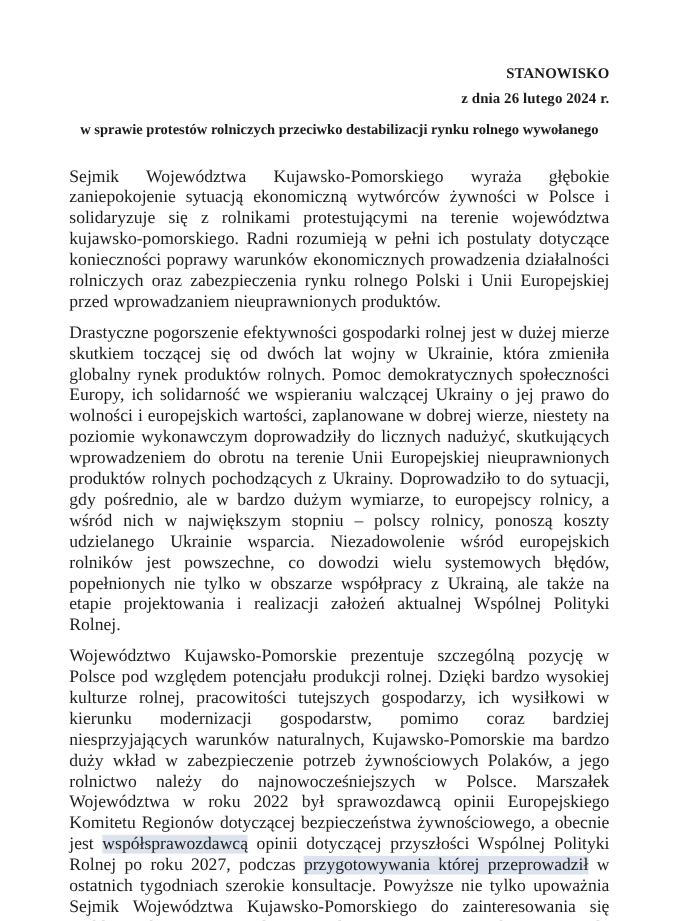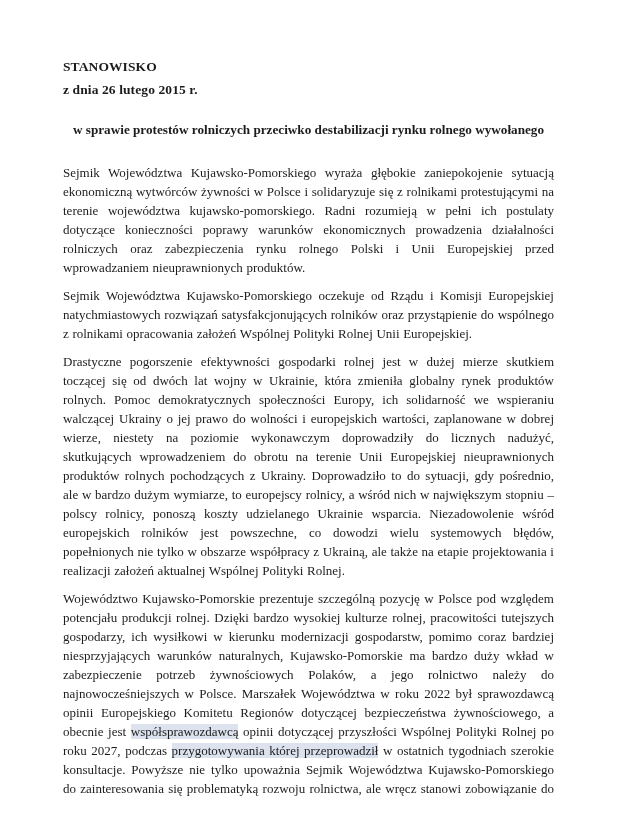--- a/index.html
+++ b/index.html
@@ -15,43 +15,43 @@
     background: var(--page-bg, #ffffff);
     overflow: hidden;
     font-family: "Liberation Serif", "DejaVu Serif", serif;
     color: var(--text-color, #1c1c1c);
     -webkit-font-smoothing: antialiased;
   }
   .content {
     padding: 56px 63px 0 63px;
   }
   .title-block {
-    text-align: left;
+    text-align: right;
   }
   .title-line {
     font-weight: 700;
     font-size: 13.5px;
     line-height: 22.5px;
     letter-spacing: 0.1px;
   }
   .subject-block {
-    margin-top: 20px;
+    margin-top: 8px;
     text-align: center;
   }
   .subject-line {
     font-weight: 700;
     font-size: 13.2px;
     line-height: 17.5px;
   }
   .body-text {
     margin-top: 24px;
   }
   .para {
     margin: 0 0 9px 0;
-    font-size: 13px;
+    font-size: 16px;
     line-height: 19px;
     text-align: justify;
     text-justify: inter-word;
     word-spacing: 0.4px;
   }
   
   .para.cutoff {
     text-align-last: justify;
     margin-bottom: 0;
   }
@@ -60,28 +60,27 @@
   }
 </style>
 </head>
 <body>
 
 <div class="page">
   <div class="content">
 
     <div class="title-block">
       <div class="title-line">STANOWISKO</div>
-      <div class="title-line">z dnia 26 lutego 2015 r.</div>
+      <div class="title-line">z dnia 26 lutego 2024 r.</div>
     </div>
 
     <div class="subject-block">
       <div class="subject-line">w sprawie protestów rolniczych przeciwko destabilizacji rynku rolnego wywołanego</div>
     </div>
 
     <div class="body-text">
       <p class="para">Sejmik Województwa Kujawsko-Pomorskiego wyraża głębokie zaniepokojenie sytuacją ekonomiczną wytwórców żywności w Polsce i solidaryzuje się z rolnikami protestującymi na terenie województwa kujawsko-pomorskiego. Radni rozumieją w pełni ich postulaty dotyczące konieczności poprawy warunków ekonomicznych prowadzenia działalności rolniczych oraz zabezpieczenia rynku rolnego Polski i Unii Europejskiej przed wprowadzaniem nieuprawnionych produktów.</p>
-      <p class="para">Sejmik Województwa Kujawsko-Pomorskiego oczekuje od Rządu i Komisji Europejskiej natychmiastowych rozwiązań satysfakcjonujących rolników oraz przystąpienie do wspólnego z rolnikami opracowania założeń Wspólnej Polityki Rolnej Unii Europejskiej.</p>
       <p class="para">Drastyczne pogorszenie efektywności gospodarki rolnej jest w dużej mierze skutkiem toczącej się od dwóch lat wojny w Ukrainie, która zmieniła globalny rynek produktów rolnych. Pomoc demokratycznych społeczności Europy, ich solidarność we wspieraniu walczącej Ukrainy o jej prawo do wolności i europejskich wartości, zaplanowane w dobrej wierze, niestety na poziomie wykonawczym doprowadziły do licznych nadużyć, skutkujących wprowadzeniem do obrotu na terenie Unii Europejskiej nieuprawnionych produktów rolnych pochodzących z Ukrainy. Doprowadziło to do sytuacji, gdy pośrednio, ale w bardzo dużym wymiarze, to europejscy rolnicy, a wśród nich w największym stopniu – polscy rolnicy, ponoszą koszty udzielanego Ukrainie wsparcia. Niezadowolenie wśród europejskich rolników jest powszechne, co dowodzi wielu systemowych błędów, popełnionych nie tylko w obszarze współpracy z Ukrainą, ale także na etapie projektowania i realizacji założeń aktualnej Wspólnej Polityki Rolnej.</p>
       <p class="para cutoff">Województwo Kujawsko-Pomorskie prezentuje szczególną pozycję w Polsce pod względem potencjału produkcji rolnej. Dzięki bardzo wysokiej kulturze rolnej, pracowitości tutejszych gospodarzy, ich wysiłkowi w kierunku modernizacji gospodarstw, pomimo coraz bardziej niesprzyjających warunków naturalnych, Kujawsko-Pomorskie ma bardzo duży wkład w zabezpieczenie potrzeb żywnościowych Polaków, a jego rolnictwo należy do najnowocześniejszych w Polsce. Marszałek Województwa w roku 2022 był sprawozdawcą opinii Europejskiego Komitetu Regionów dotyczącej bezpieczeństwa żywnościowego, a obecnie jest <span class="hl">współsprawozdawcą</span> opinii dotyczącej przyszłości Wspólnej Polityki Rolnej po roku 2027, podczas <span class="hl">przygotowywania której przeprowadził</span> w ostatnich tygodniach szerokie konsultacje. Powyższe nie tylko upoważnia Sejmik Województwa Kujawsko-Pomorskiego do zainteresowania się problematyką rozwoju rolnictwa, ale wręcz stanowi zobowiązanie do</p>
     </div>
 
   </div>
 </div>
 
 </body></html>

